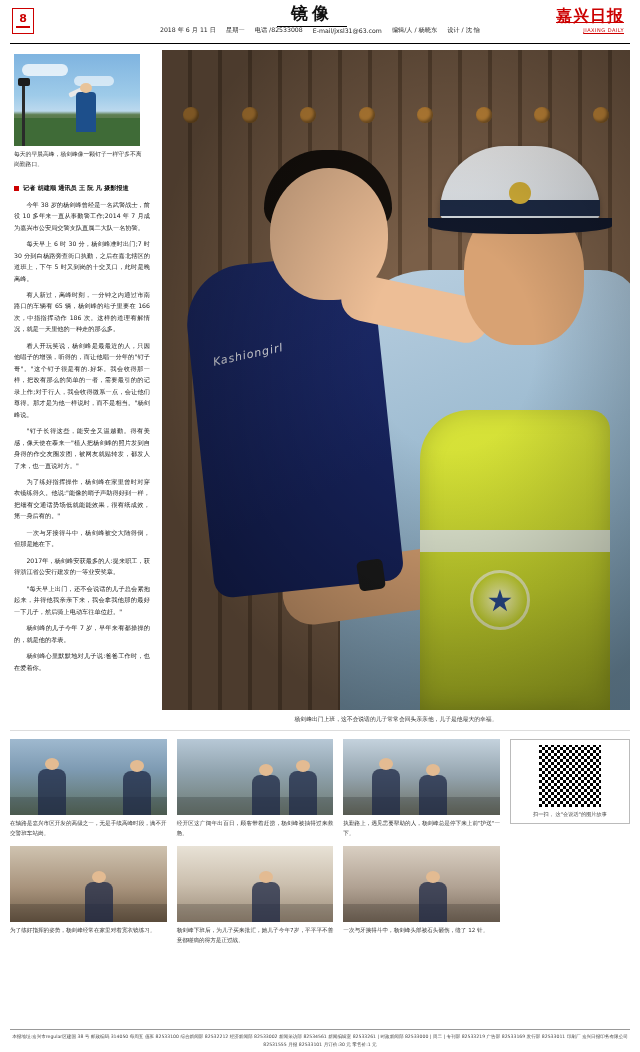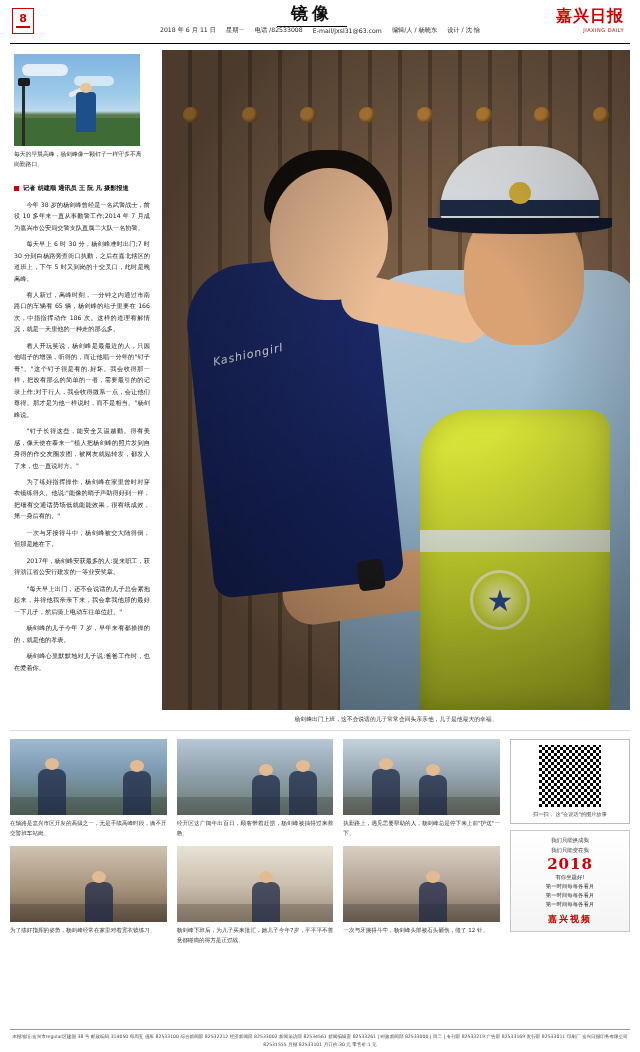--- a/index.html
+++ b/index.html
@@ -47,21 +47,21 @@
   }
   .mast-info {
     position: absolute; left: 150px; right: 150px; top: 26px;
     display:flex; justify-content:space-between; align-items:center;
     font-size: 6.2px; color:#222;
   }
   .mast-info span { white-space: nowrap; }
   .mast-logo {
     position:absolute; right: 6px; top: 6px;
     font-family:"DejaVu Serif", serif;
-    font-size: 16px; font-weight: bold; color:#c00; letter-spacing: 1px;
+    font-size: 16px; font-weight: bold; color:#c00; letter-spacing: 1px; text-decoration: underline;
   }
   .mast-logo .en { display:block; font-size:5px; letter-spacing:0.5px; color:#c00; text-align:right; font-family:"DejaVu Sans", sans-serif; font-weight:normal;}
 
   
   .body-wrap { display:flex; margin-top: 6px; height: 672px; }
 
   
   .left-col { width: 152px; flex: 0 0 152px; padding-right: 6px; position:relative; }
   .headline {
     font-family:"DejaVu Serif", serif;
@@ -382,28 +382,18 @@
       </div>
 
     </div>
 
     <div class="qr-col">
       <div class="qr-box">
         <div class="qr"></div>
         <div class="qr-cap">扫一扫，
 这"会说话"的图片故事</div>
       </div>
-      <div class="promo">
-        <div class="l1">我们只能换成我</div>
-        <div class="l2">我们只能变在我</div>
-        <div class="big">2018</div>
-        <div class="l1">有你坐题好!</div>
-        <div class="l2">第一时间每每各看月</div>
-        <div class="l2">第一时间每每各看月</div>
-        <div class="l2">第一时间每每各看月</div>
-        <div class="brand">嘉兴视频</div>
-      </div>
     </div>
   </div>
 
   <div class="footer">本报地址:嘉兴市regular区建国 38 号 邮政编码 314050 每周五 值班 82533100 综合新闻部 82532212 经济新闻部 82533002 新闻采访部 82534561 新闻编辑室 82533261 | 时政新闻部 82533000 | 周二 | 专刊部 82533219 广告部 82533169 发行部 82533011 印刷厂 嘉兴日报印务有限公司 82531555 月报 82533101 月订价:30 元 零售价:1 元</div>
 
 </div>
 
 </body></html>

